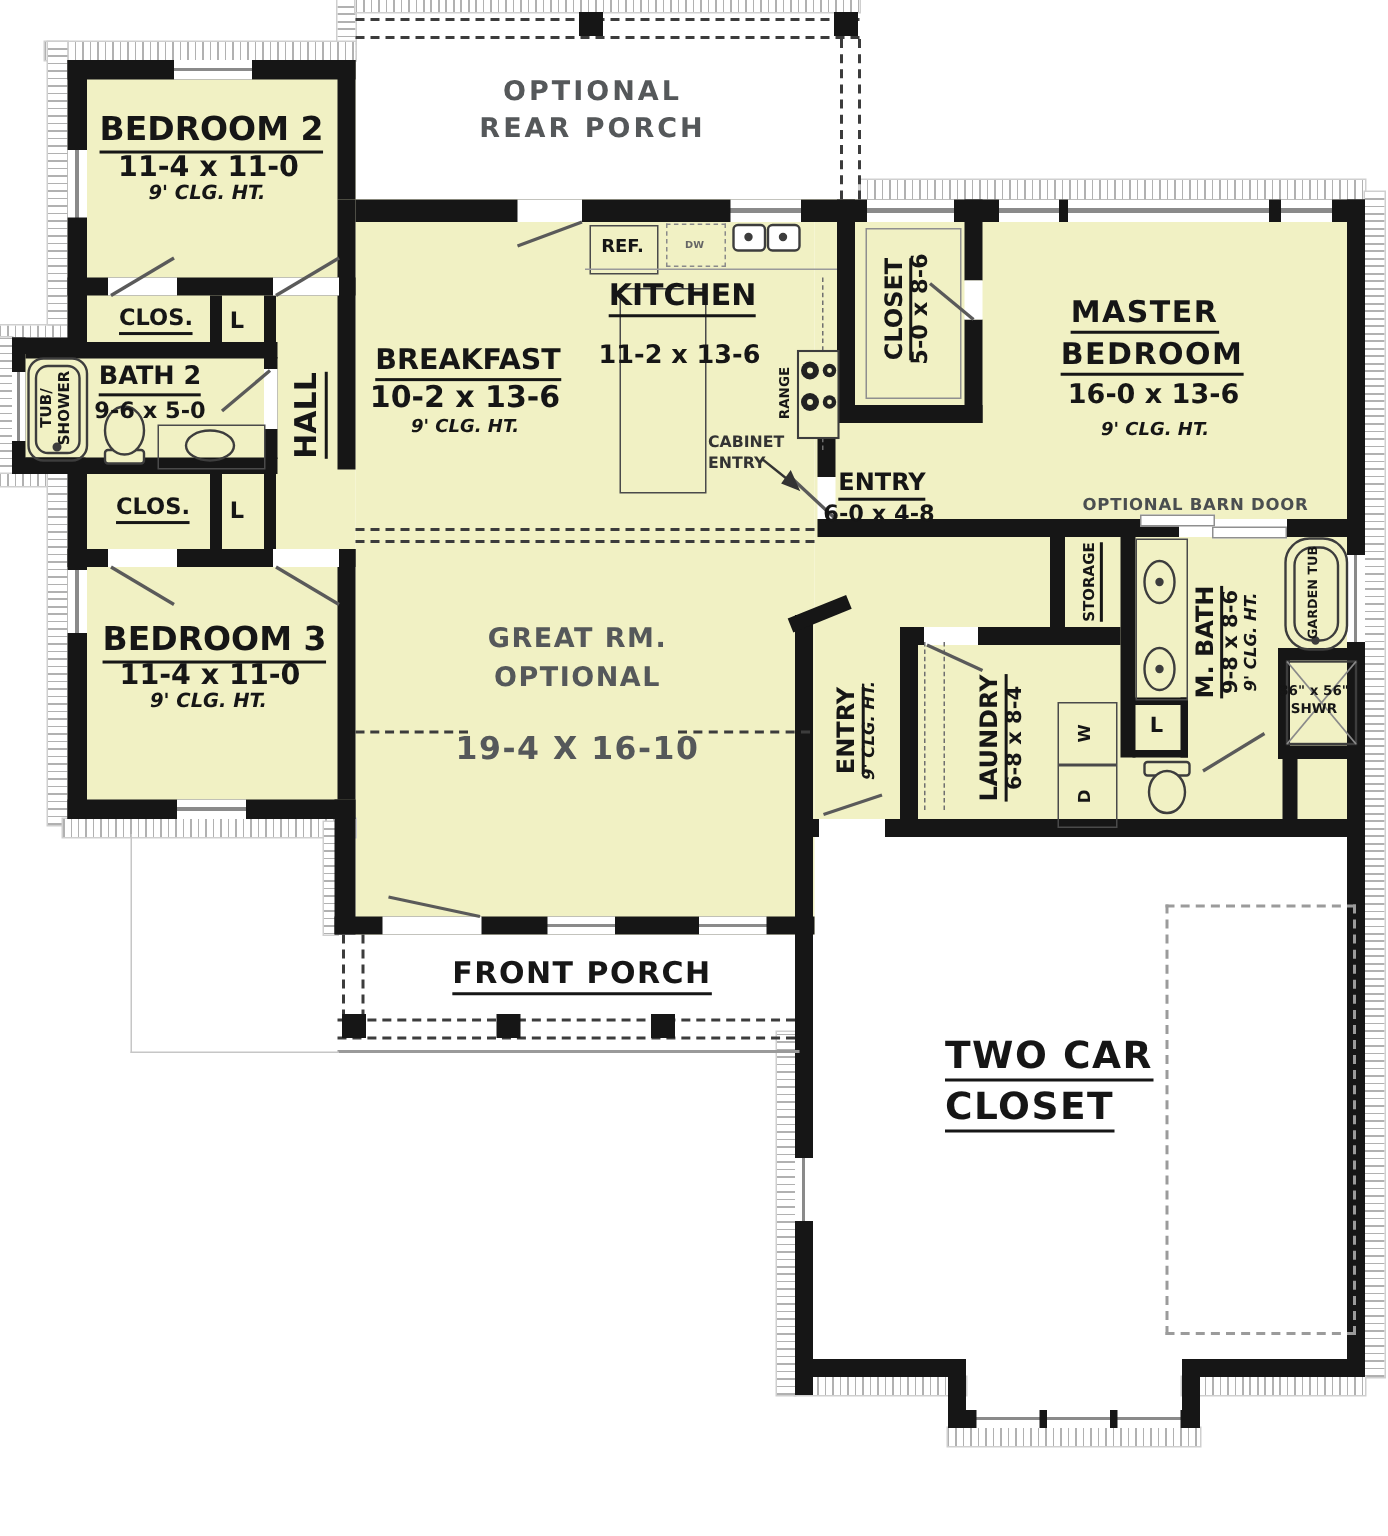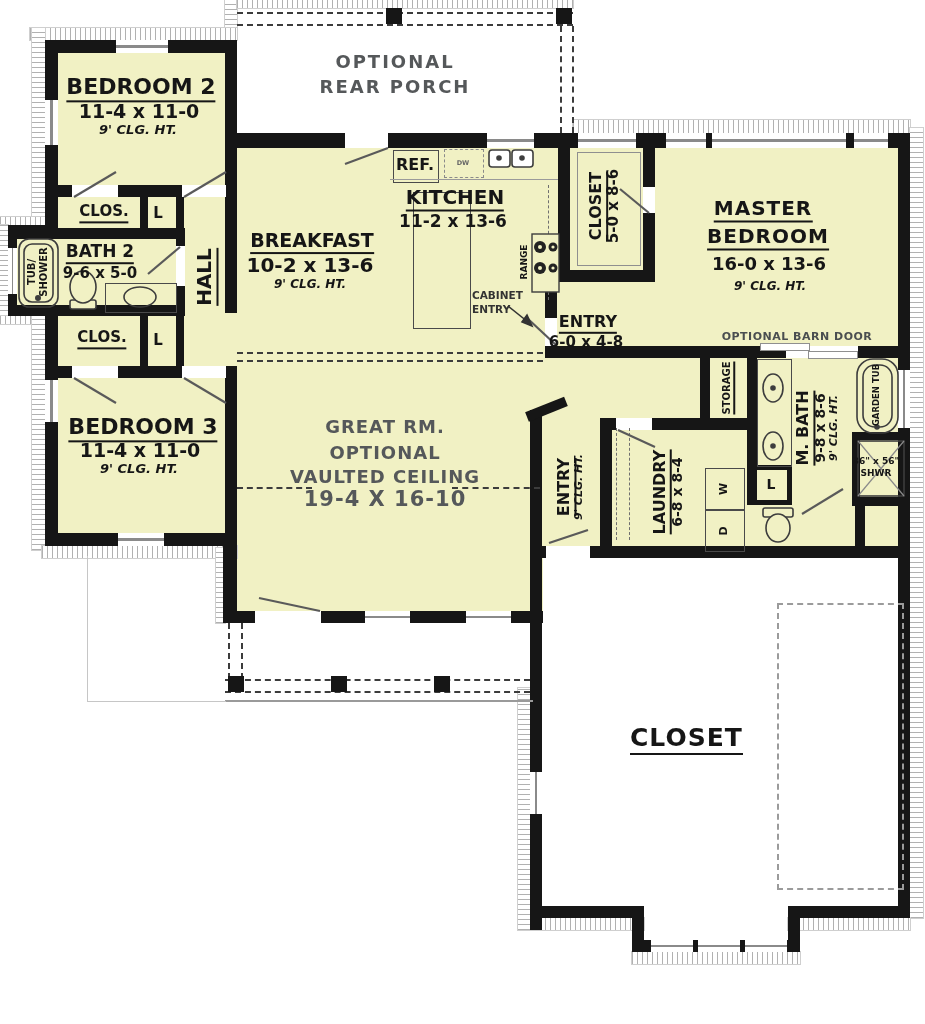--- a/index.html
+++ b/index.html
@@ -256,21 +256,21 @@
   </svg>
 
   <div class="lbl cc" style="left:141px;top:87px;font-size:22px"><span class="u">BEDROOM 2</span></div>
   <div class="lbl cc" style="left:139px;top:112px;font-size:19px">11-4 x 11-0</div>
   <div class="lbl cc it" style="left:138px;top:130px;font-size:13px">9' CLG. HT.</div>
 
   <div class="lbl cc gray" style="left:395px;top:62px;font-size:18px;letter-spacing:2px">OPTIONAL</div>
   <div class="lbl cc gray" style="left:395px;top:87px;font-size:18px;letter-spacing:2px">REAR PORCH</div>
 
   <div class="lbl cc" style="left:455px;top:197px;font-size:20px"><span class="u">KITCHEN</span></div>
-  <div class="lbl cc" style="left:453px;top:222px;font-size:17px">11-2 x 13-6</div>
+  <div class="lbl cc" style="left:453px;top:238px;font-size:17px">11-2 x 13-6</div>
 
   <div class="lbl cc" style="left:312px;top:241px;font-size:19px"><span class="u">BREAKFAST</span></div>
   <div class="lbl cc" style="left:310px;top:265px;font-size:20px">10-2 x 13-6</div>
   <div class="lbl cc it" style="left:310px;top:285px;font-size:12px">9' CLG. HT.</div>
 
   <div class="lbl ccr" style="left:605px;top:206px;font-size:16px">
     <div><span class="u">CLOSET</span></div>
     <div style="font-size:15px">5-0 x 8-6</div>
   </div>
 
@@ -303,21 +303,20 @@
   </div>
 
   <div class="lbl cc" style="left:797px;top:337px;font-size:11px;color:#4a4e50;letter-spacing:0.5px">OPTIONAL BARN DOOR</div>
 
   <div class="lbl cc" style="left:143px;top:427px;font-size:22px"><span class="u">BEDROOM 3</span></div>
   <div class="lbl cc" style="left:140px;top:451px;font-size:19px">11-4 x 11-0</div>
   <div class="lbl cc it" style="left:139px;top:469px;font-size:13px">9' CLG. HT.</div>
 
   <div class="lbl cc gray" style="left:385px;top:427px;font-size:18px;letter-spacing:1px">GREAT RM.</div>
   <div class="lbl cc gray" style="left:385px;top:453px;font-size:18px;letter-spacing:1px">OPTIONAL</div>
-  <div class="lbl cc gray" style="left:385px;top:477px;font-size:18px;letter-spacing:1px">VAULTED CEILING</div>
   <div class="lbl cc gray" style="left:385px;top:499px;font-size:21px;letter-spacing:1px">19-4 X 16-10</div>
 
   <div class="lbl ccr" style="left:571px;top:487px;font-size:16px">
     <div><span class="u">ENTRY</span></div>
     <div class="it" style="font-size:11px">9' CLG. HT.</div>
   </div>
 
   <div class="lbl ccr" style="left:668px;top:492px;font-size:16px">
     <div><span class="u">LAUNDRY</span></div>
     <div style="font-size:14px">6-8 x 8-4</div>
@@ -334,20 +333,22 @@
   <div class="lbl ccr" style="left:877px;top:395px;font-size:8.5px">GARDEN TUB</div>
   <div class="lbl cc" style="left:876px;top:468px;font-size:9px;line-height:1.3">
     <div>36" x 56"</div>
     <div>SHWR</div>
   </div>
 
   <div class="lbl cc" style="left:771px;top:484px;font-size:14px">L</div>
   <div class="lbl ccr" style="left:724px;top:489px;font-size:11px">W</div>
   <div class="lbl ccr" style="left:724px;top:531px;font-size:11px">D</div>
 
-  <div class="lbl cc" style="left:415px;top:165px;font-size:16px">REF.</div>
+  <div class="lbl cc" style="left:415px;top:165px;font-size:12px">REF.</div>
   <div class="lbl cc" style="left:463px;top:164px;font-size:6.5px;color:#666">DW</div>
   <div class="lbl ccr" style="left:524px;top:262px;font-size:9px">RANGE</div>
 
-
+  <div class="lbl cc" style="left:388px;top:649px;font-size:20px;letter-spacing:1px"><span class="u">FRONT PORCH</span></div>
+
+  <div class="lbl left" style="left:630px;top:690px;font-size:25px;letter-spacing:1px"><span class="u">TWO CAR</span></div>
   <div class="lbl left" style="left:630px;top:724px;font-size:25px;letter-spacing:1px"><span class="u">CLOSET</span></div>
 
 </div>
 
 </body></html>

